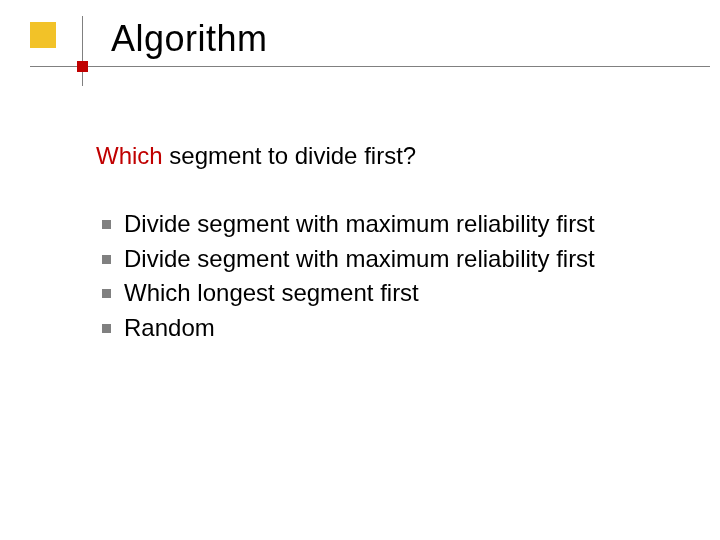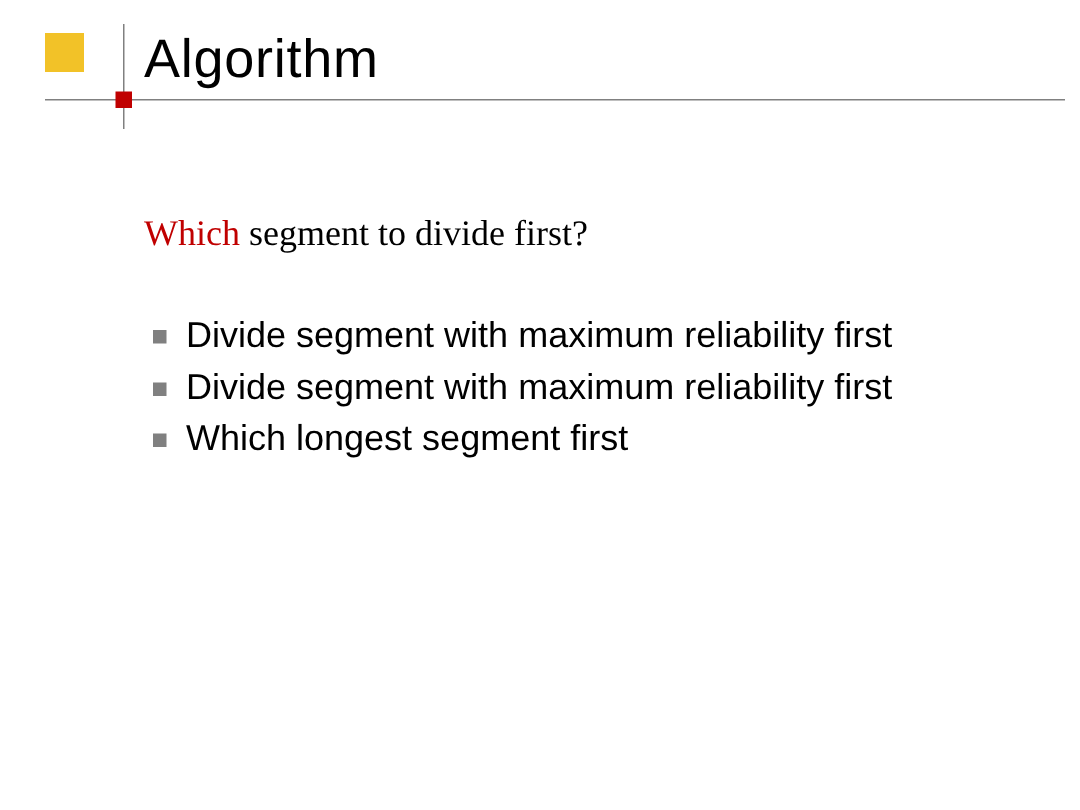--- a/index.html
+++ b/index.html
@@ -45,38 +45,37 @@
     position: absolute;
     top: 45px;
     left: 47px;
     width: 11px;
     height: 11px;
     background: #c00000;
   }
   .title {
     position: absolute;
     top: 18px;
-    left: 96px;
+    left: 111px;
     font-size: 36px;
     color: #000;
     font-weight: 400;
     letter-spacing: 0.5px;
   }
   .content {
     position: absolute;
     top: 140px;
     left: 96px;
     right: 20px;
     font-size: 24px;
     color: #000;
     line-height: 1.35;
   }
   .question {
     margin-bottom: 2px;
-    font-family: Liberation Serif, serif;
   }
   .q-first { color: #c00000; }
   .q-rest { color: #000; }
   ul.bullets {
     list-style: none;
     padding-left: 28px;
     margin-top: 36px;
   }
   ul.bullets li {
     position: relative;
@@ -105,14 +104,15 @@
 <h1 class="title">Algorithm</h1>
 
 <div class="content">
   <div class="question">
     <span class="q-first">Which</span><span class="q-rest"> segment to divide first?</span>
   </div>
   <ul class="bullets">
     <li>Divide segment with maximum reliability first</li>
     <li>Divide segment with maximum reliability first</li>
     <li>Which longest segment first</li>
+    <li>Random</li>
   </ul>
 </div>
 
 </body></html>

